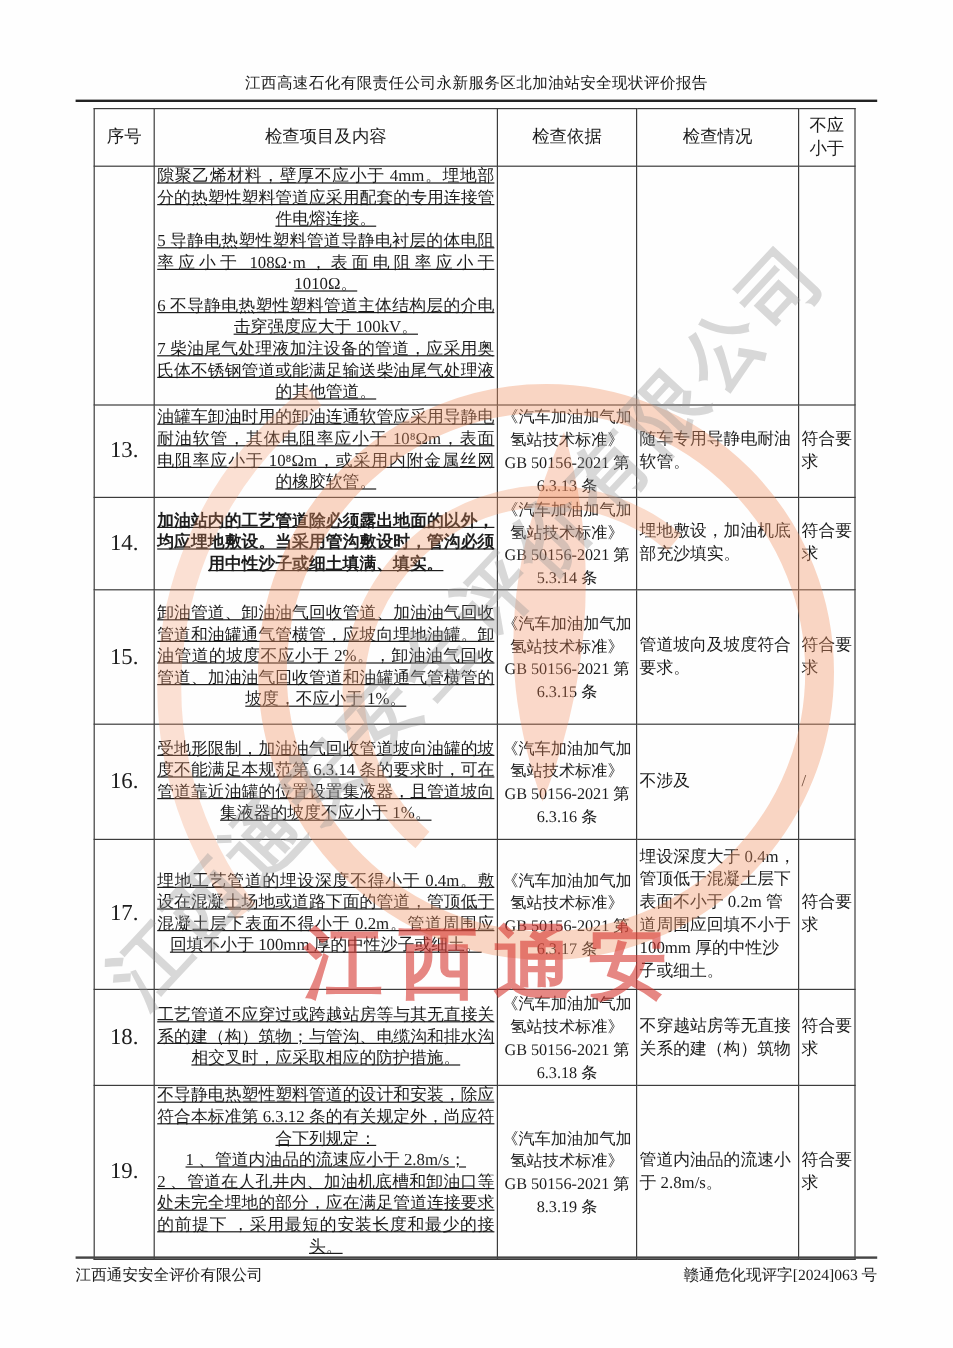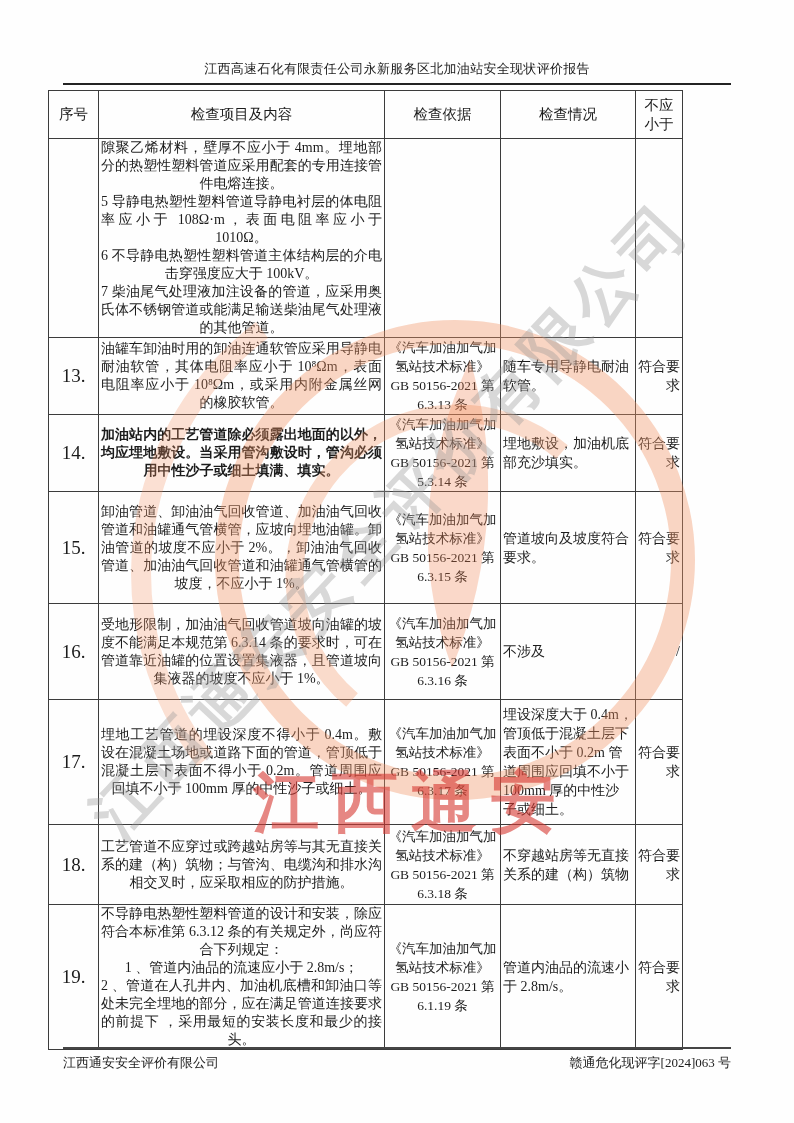--- a/index.html
+++ b/index.html
@@ -14,37 +14,37 @@
     position:absolute;top:59px;left:63px;width:668px;
     text-align:center;font-size:13px;letter-spacing:.3px;
     line-height:20px;white-space:nowrap;
   }
   .title-rule{
     position:absolute;top:83px;left:63px;width:668px;height:2px;
     background:#232323;
   }
   
   .check-table{
-    position:absolute;top:90px;left:48px;
+    position:absolute;top:90px;left:78px;
     border-collapse:collapse;table-layout:fixed;width:634px;
   }
   .check-table td,.check-table th{
     border:1.5px solid #3c3c3c;vertical-align:middle;
     font-weight:normal;padding:0 2px;overflow:hidden;
   }
   .check-table th{font-size:14.5px;line-height:19px;text-align:center;}
   .cell-no{text-align:center;font-size:19px;}
   .cell-content{padding:0 5px;}
   .cell-content .para{
     font-size:14px;line-height:18px;
-    text-align:justify;text-align-last:center;text-justify:inter-ideograph;
+    text-align:justify;text-align-last:center;text-justify:inter-ideograph;text-decoration:underline;
   }
   .cell-basis{text-align:center;font-size:13.5px;line-height:19px;padding:0 1px;margin-left:24px;}
   .cell-situation{text-align:left;font-size:14px;line-height:19px;padding:0 3px;}
-  .cell-result{text-align:right;font-size:14px;line-height:19px;padding:0 1px;font-family:Liberation Serif, serif;}
+  .cell-result{text-align:left;font-size:14px;line-height:19px;padding:0 1px;font-family:Liberation Serif, serif;}
   .bold,.bold .para{font-weight:bold;}
   
   .footer-rule{
     position:absolute;top:1047px;left:63px;width:668px;height:1.5px;
     background:#454545;
   }
   .page-footer{
     position:absolute;top:1054px;left:63px;width:668px;
     display:flex;align-items:center;font-size:13px;line-height:18px;
   }
@@ -176,21 +176,21 @@
       <td class="cell-result">符合要求</td>
     </tr>
 
     <tr style="height:144px">
       <td class="cell-no">19.</td>
       <td class="cell-content">
         <div class="para">不导静电热塑性塑料管道的设计和安装，除应符合本标准第 6.3.12 条的有关规定外，尚应符合下列规定：</div>
         <div class="para">1 、管道内油品的流速应小于 2.8m/s；</div>
         <div class="para">2 、管道在人孔井内、加油机底槽和卸油口等处未完全埋地的部分，应在满足管道连接要求的前提下 ，采用最短的安装长度和最少的接头。</div>
       </td>
-      <td class="cell-basis">《汽车加油加气加氢站技术标准》GB 50156-2021 第 6.1.19 条</td>
+      <td class="cell-basis">《汽车加油加气加氢站技术标准》GB 50156-2021 第 8.3.19 条</td>
       <td class="cell-situation">管道内油品的流速小于 2.8m/s。</td>
       <td class="cell-result">符合要求</td>
     </tr>
   </tbody>
     </table>
 
   <div class="footer-rule"></div>
   <div class="page-footer">
     <span class="f-left">江西通安安全评价有限公司</span>
     <span class="f-right">赣通危化现评字[2024]063 号</span>

